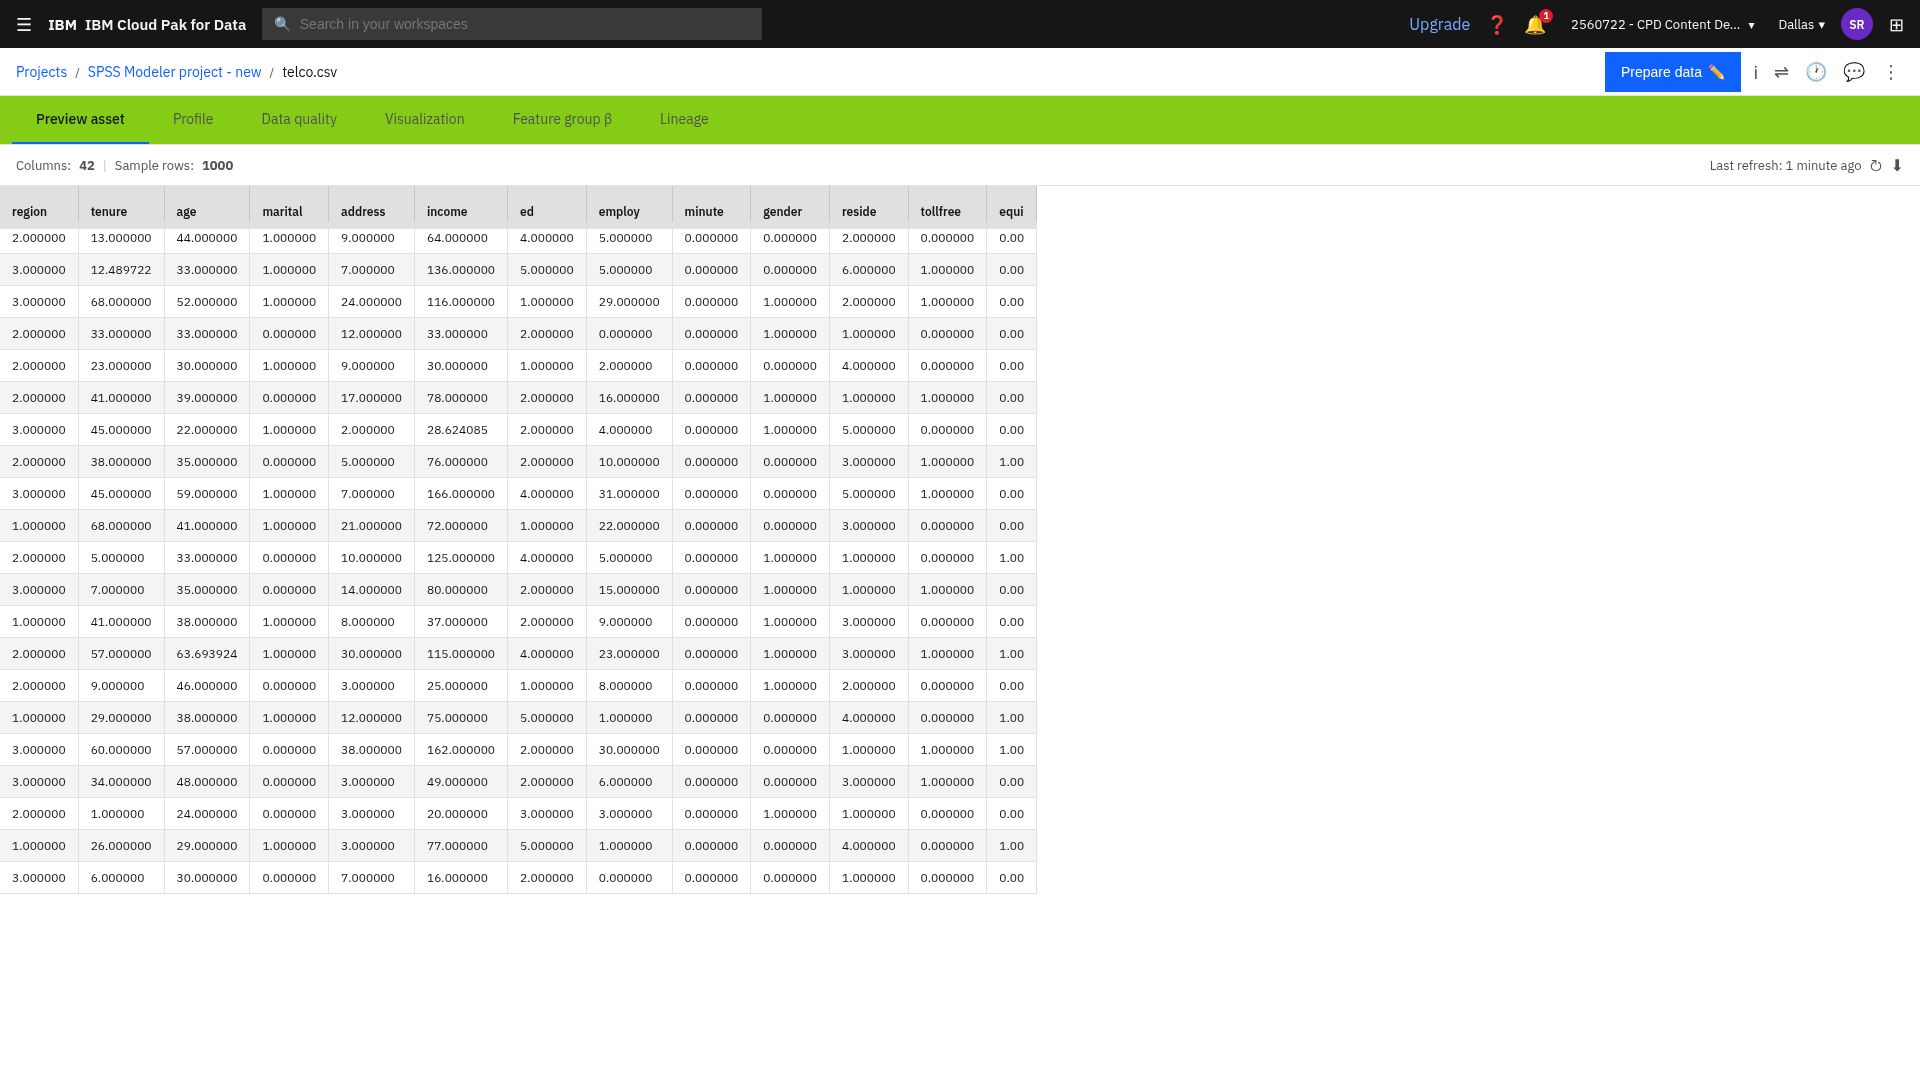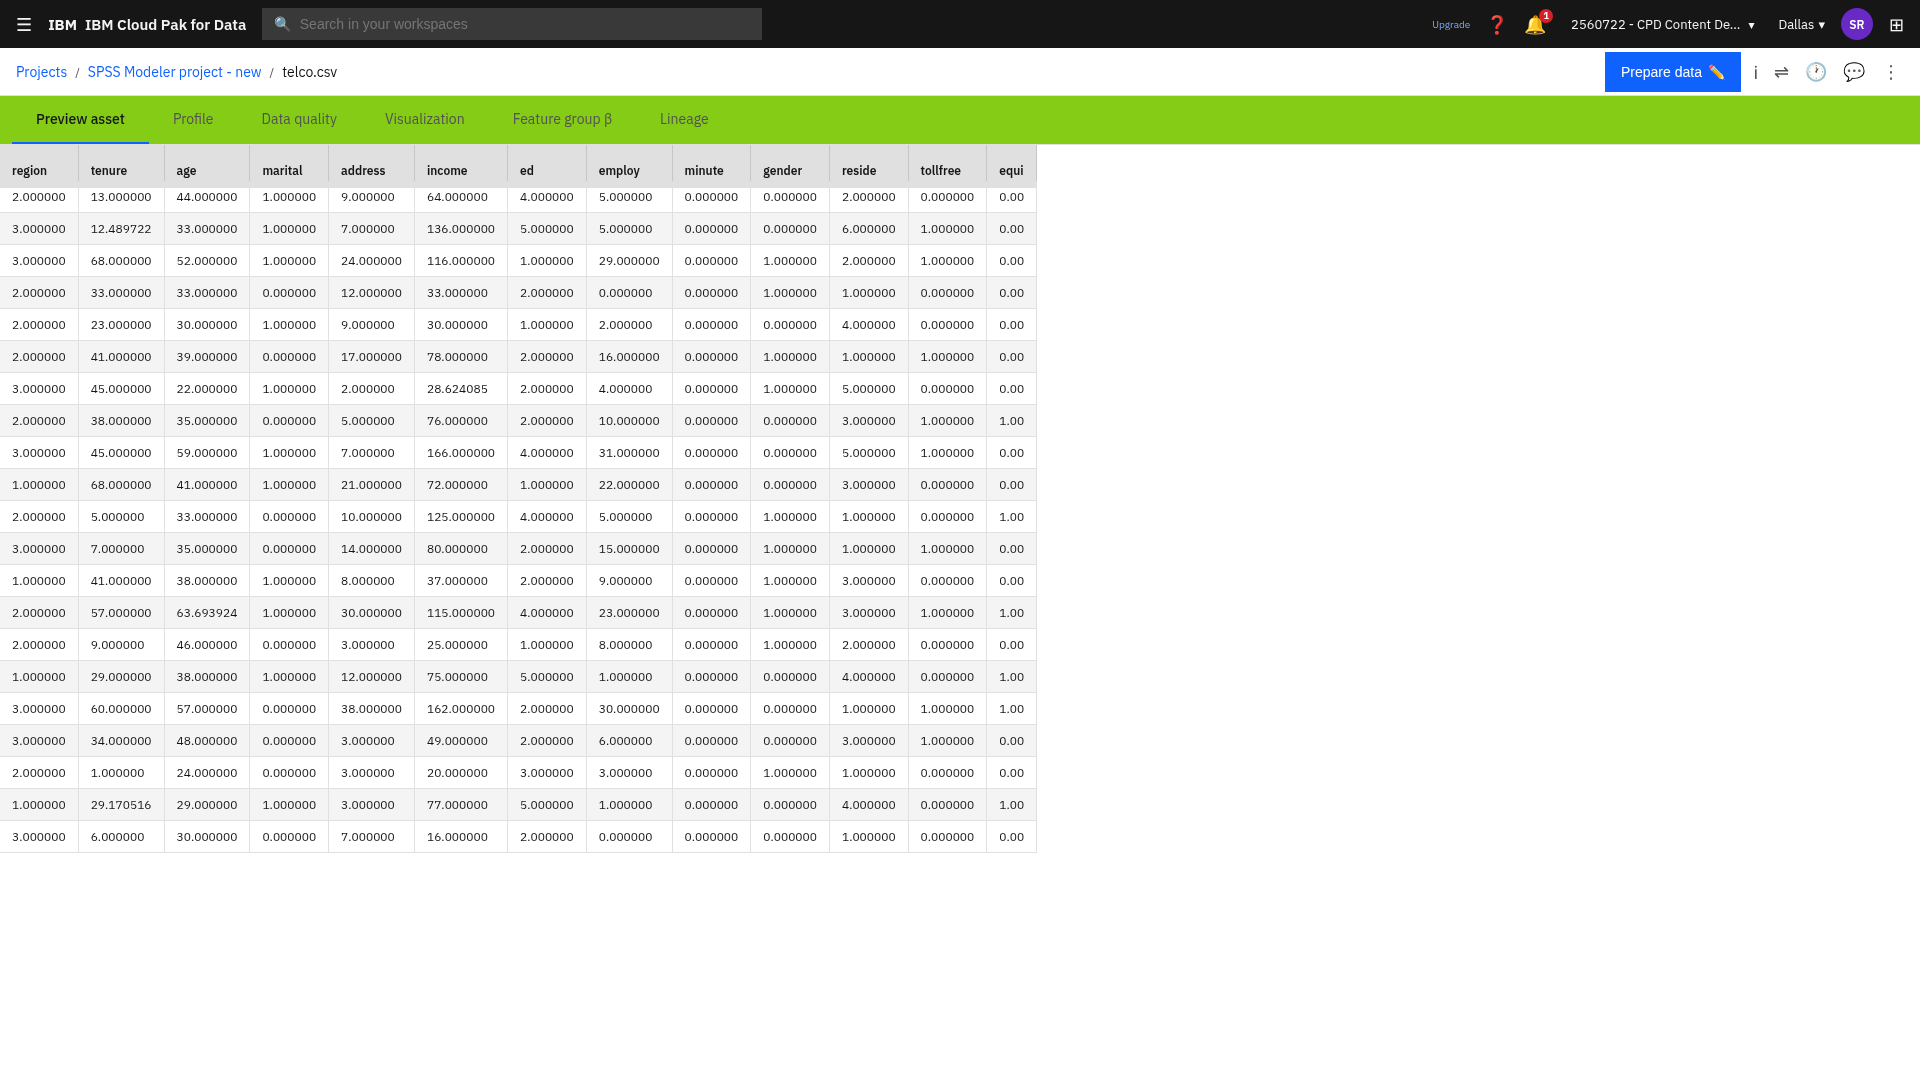--- a/index.html
+++ b/index.html
@@ -15,21 +15,21 @@
     .top-nav-logo-ibm { font-weight: 800; color: #f4f4f4; }
     .top-nav-search {
       display: flex; align-items: center; background: #393939; border: none;
       padding: 0 12px; height: 32px; flex: 1; max-width: 500px; gap: 8px; cursor: text;
     }
     .top-nav-search input {
       background: transparent; border: none; outline: none; color: #a8a8a8; font-size: 14px; width: 100%;
     }
     .top-nav-search-icon { color: #a8a8a8; }
     .top-nav-spacer { flex: 1; }
-    .top-nav-upgrade { color: #78a9ff; font-size: 10px; cursor: pointer; }
+    .top-nav-upgrade { color: #78a9ff; font-size: 16px; cursor: pointer; }
     .top-nav-icon { color: #f4f4f4; font-size: 18px; cursor: pointer; position: relative; }
     .notification-badge {
       position: absolute; top: -4px; right: -6px; background: #da1e28; color: white;
       font-size: 9px; border-radius: 50%; width: 14px; height: 14px;
       display: flex; align-items: center; justify-content: center; font-weight: bold;
     }
     .top-nav-account {
       display: flex; align-items: center; gap: 8px; color: #f4f4f4;
       font-size: 13px; cursor: pointer; padding: 0 8px; height: 48px;
     }
@@ -168,20 +168,34 @@
     <div class="tab">
       <span>Feature group β</span>
     </div>
     <div class="tab">
       <span>Lineage</span>
     </div>
   </div>
 
   <div class="main-content">
 
+    <div class="table-info-bar">
+      <div class="table-info-left">
+        <span>Columns:</span>
+        <strong>42</strong>
+        <span class="table-info-sep">|</span>
+        <span>Sample rows:</span>
+        <strong>1000</strong>
+      </div>
+      <div class="table-info-right">
+        <span>Last refresh: 1 minute ago</span>
+        <span class="icon-btn">↻</span>
+        <span class="icon-btn">⬇</span>
+      </div>
+    </div>
 
     <div class="table-wrapper">
       <table>
         <thead>
           <tr>
             <th>region</th>
             <th>tenure</th>
             <th>age</th>
             <th>marital</th>
             <th>address</th>
@@ -476,21 +490,21 @@
               <td>3.000000</td>
               <td>3.000000</td>
               <td>0.000000</td>
               <td>1.000000</td>
               <td>1.000000</td>
               <td>0.000000</td>
               <td>0.00</td>
             </tr>
             <tr>
               <td>1.000000</td>
-              <td>29.170516</td>
+              <td>26.000000</td>
               <td>29.000000</td>
               <td>1.000000</td>
               <td>3.000000</td>
               <td>77.000000</td>
               <td>5.000000</td>
               <td>1.000000</td>
               <td>0.000000</td>
               <td>0.000000</td>
               <td>4.000000</td>
               <td>0.000000</td>

